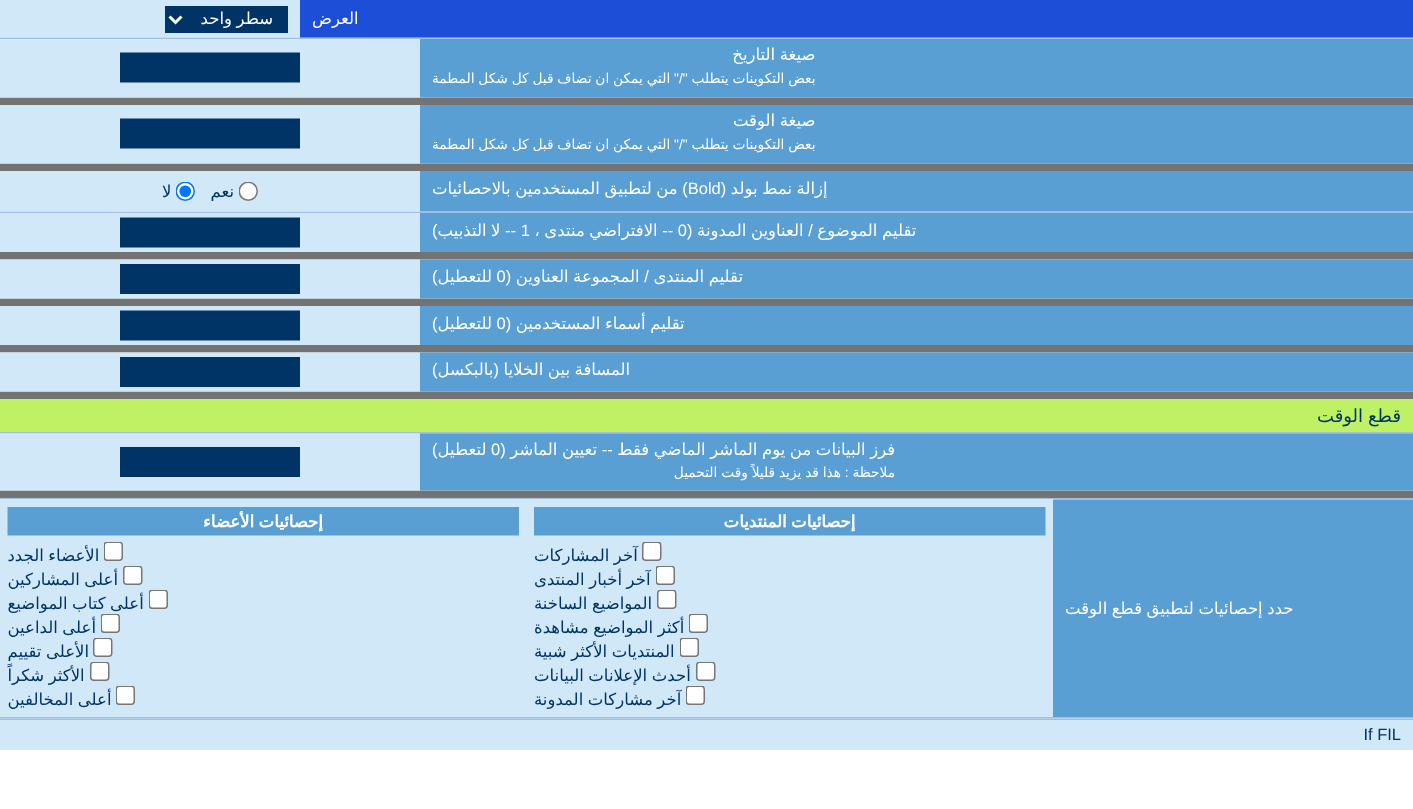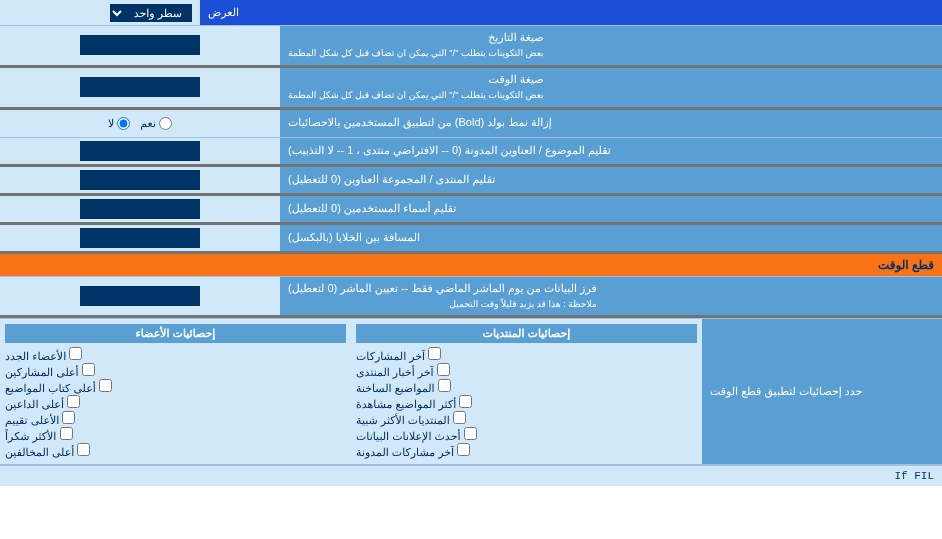--- a/index.html
+++ b/index.html
@@ -8,21 +8,21 @@
       background: #fff;
       direction: rtl;
       font-size: 12px;
     }
     .main-container {
       width: 942px;
       background: #fff;
     }
     .row {
       display: flex;
-      border-bottom: 3px solid #737373;
+      border-bottom: 5px solid #737373;
       min-height: 28px;
     }
     .row-label {
       background: #5a9fd4;
       color: #fff;
       padding: 4px 8px;
       display: flex;
       align-items: center;
       justify-content: flex-end;
       text-align: right;
@@ -40,23 +40,23 @@
       background: #003366;
       color: #fff;
       border: none;
       padding: 3px 8px;
       font-size: 12px;
       text-align: center;
       width: 100%;
       direction: ltr;
     }
     .section-header {
-      background: #f97316;
+      background: #bef264;
       color: #003366;
-      font-weight: bold;
+      font-weight: normal;
       padding: 4px 8px;
       text-align: right;
       font-size: 12px;
       border-bottom: 1px solid #a0c0e0;
       width: 100%;
     }
     
     .top-row {
       display: flex;
       background: #d0e8f8;
@@ -302,17 +302,17 @@
       </div>
       <div class="checkbox-item">
         <label><input type="checkbox" style=""> <span>الأكثر شكراً</span></label>
       </div>
       <div class="checkbox-item">
         <label><input type="checkbox" style=""> <span>أعلى المخالفين</span></label>
       </div>
     </div>
   </div>
 
-  <div style="background:#d0e8f8; padding:4px 8px; font-size:11px; color:#003366; border-top:1px solid #a0c0e0;font-family:Liberation Mono, monospace;">
+  <div style="background:#d0e8f8; padding:4px 8px; font-size:11px; color:#003366; border-top:1px solid #a0c0e0;">
     <span>If FIL</span>
   </div>
 
 </div>
 
 </body></html>

